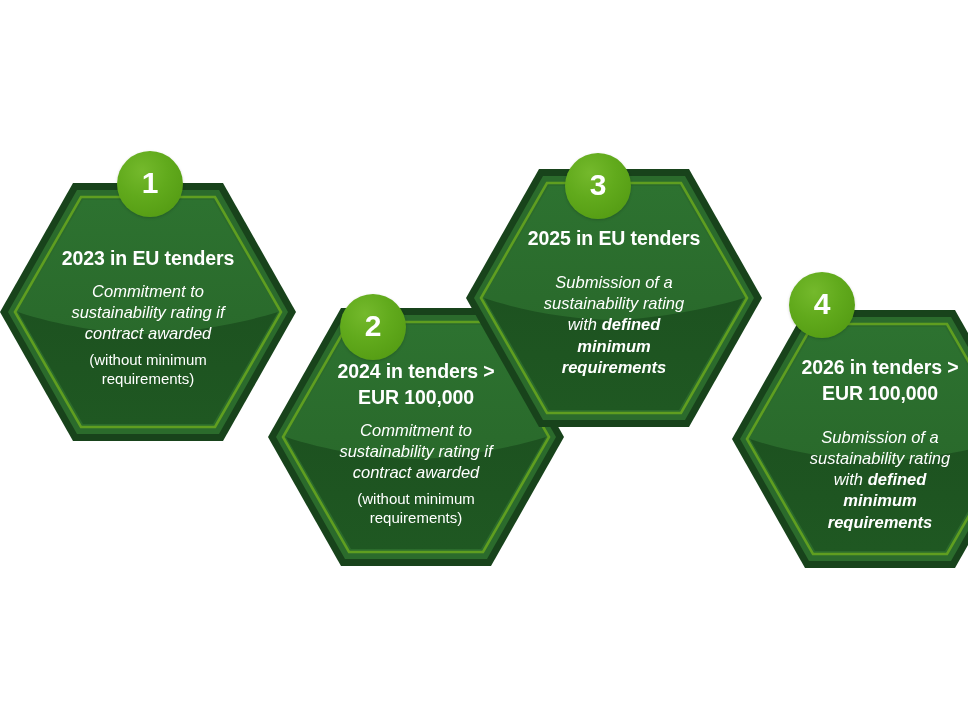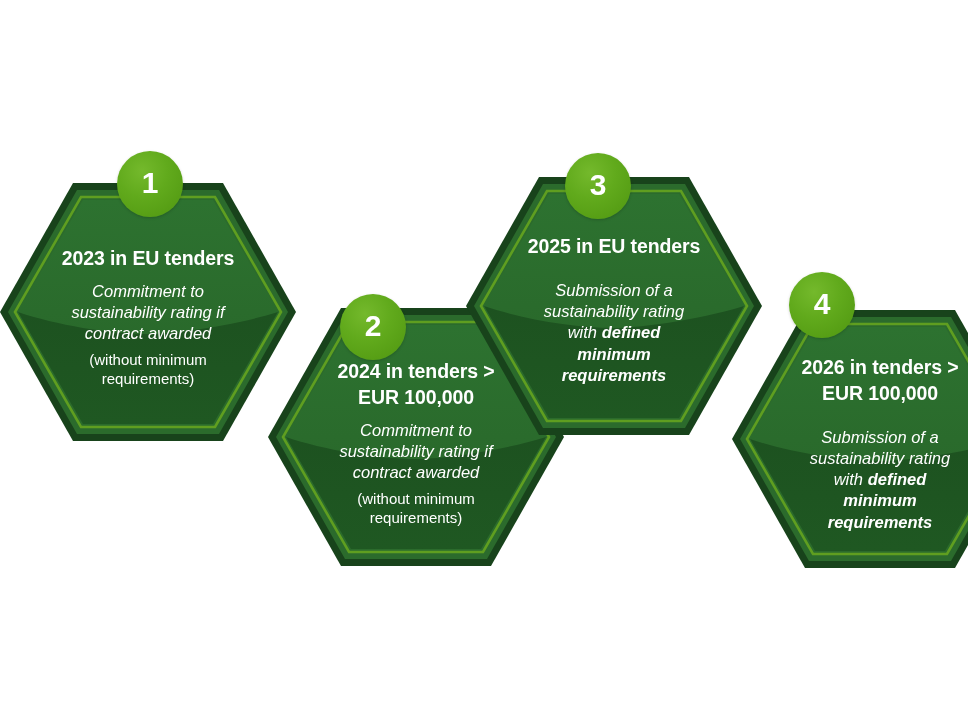--- a/index.html
+++ b/index.html
@@ -27,21 +27,21 @@
 
   .hex-stage {
     position: absolute;
     width: 300px;
     height: 262px;
   }
 
   
   .stage-1 { left: -2px;  top: 181px; z-index: 10; }
   .stage-2 { left: 266px; top: 306px; z-index: 20; }
-  .stage-3 { left: 464px; top: 175px; z-index: 30; }
+  .stage-3 { left: 464px; top: 167px; z-index: 30; }
   .stage-4 { left: 730px; top: 308px; z-index: 40; }
 
   .hex-svg {
     position: absolute;
     left: 0;
     top: 0;
     width: 300px;
     height: 262px;
     display: block;
     overflow: visible;

